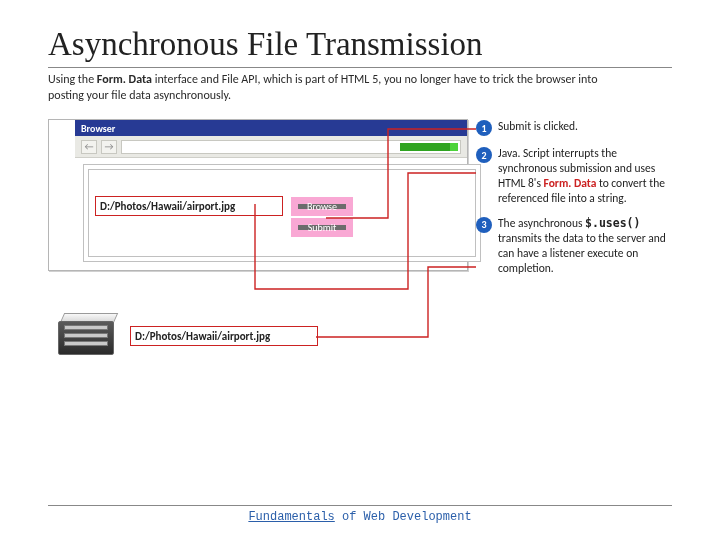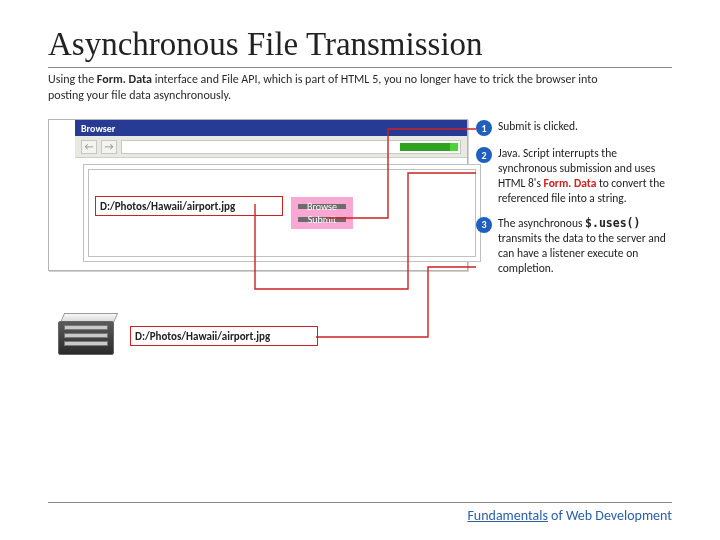--- a/index.html
+++ b/index.html
@@ -20,41 +20,41 @@
   .nav-btn { width: 16px; height: 14px; display: flex; align-items: center; justify-content: center; border: 1px solid #c8c8c1; background: #f3f3ef; font-size: 10px; color: #888; }
   .addr { flex: 1; height: 14px; background: #fff; border: 1px solid #c8c8c1; position: relative; overflow: hidden; }
   .addr-bar { position: absolute; right: 4px; top: 2px; width: 56px; height: 8px; background: #2fa31f; }
   .addr-bar::after { content:""; position:absolute; right:-2px; top:0; width:8px; height:8px; background:#4dd33a; }
   .br-body { position: relative; height: 110px; background: #fff; padding: 8px 10px; }
   .region { position: absolute; left: 8px; top: 6px; width: 398px; height: 98px; border: 1px solid #c0c0c0; background: #fff; }
   .region2 { position: absolute; left: 13px; top: 11px; width: 388px; height: 88px; border: 1px solid #c0c0c0; }
   .file-row { position: absolute; left: 20px; top: 38px; display: flex; align-items: center; gap: 8px; }
   .file-input { width: 188px; height: 20px; border: 1px solid #c22; background: #fff; font-size: 11px; font-weight: 700; color: #222; padding: 2px 4px; display: flex; align-items: center; }
   .gbtn { width: 62px; height: 19px; background: #6c6c6c; color: #fff; font-size: 10px; display: flex; align-items: center; justify-content: center; border: 7px solid #f9a8d4; }
-  .submit-wrap { position: absolute; left: 216px; top: 52px; text-align: center; }
+  .submit-wrap { position: absolute; left: 216px; top: 60px; text-align: center; }
 
   .server-area { position: absolute; left: 10px; top: 194px; display: flex; align-items: center; gap: 10px; }
   .server { width: 62px; height: 46px; position: relative; }
   .srv-top { position: absolute; left: 4px; top: 0; width: 54px; height: 10px; background: linear-gradient(#f8f8f8,#d7d7d7); border: 1px solid #9a9a9a; transform: skewX(-24deg); }
   .srv-front { position: absolute; left: 0; top: 8px; width: 56px; height: 34px; background: linear-gradient(#5a5a5a,#2a2a2a); border: 1px solid #666; border-radius: 2px; }
   .srv-slot { position: absolute; left: 6px; width: 44px; height: 5px; background: #c9c9c9; border: 1px solid #777; }
   .srv-slot.s1 { top: 12px; } .srv-slot.s2 { top: 20px; } .srv-slot.s3 { top: 28px; }
   .file-box { width: 188px; height: 20px; border: 1px solid #c22; background: #fff; font-size: 11px; font-weight: 700; color: #222; padding: 2px 4px; display: flex; align-items: center; }
 
   .callouts { position: absolute; right: -2px; top: 0; width: 198px; font-size: 11.5px; line-height: 1.3; color: #222; }
   .c-item { display: flex; gap: 6px; margin-bottom: 10px; }
   .num { flex: 0 0 16px; width: 16px; height: 16px; border-radius: 50%; background: #1f5fbd; color: #fff; font-size: 10px; font-weight: 700; display: flex; align-items: center; justify-content: center; margin-top: 1px; }
   .c-text .kw-red { color: #c22; font-weight: 700; }
   .c-text .mono { font-family: Consolas, monospace; font-weight: 700; }
 
   svg.lines { position: absolute; left: 0; top: 0; width: 624px; height: 270px; pointer-events: none; }
 
   .footer { position: absolute; left: 48px; right: 48px; bottom: 16px; }
   .footer-rule { border: none; border-top: 1px solid #888; margin-bottom: 4px; }
-  .footer-text { text-align: right; font-size: 14px; color: #2b5faa; }
+  .footer-text { text-align: center; font-size: 12px; color: #2b5faa; font-family: Liberation Mono, monospace; }
   .footer-text .u1 { text-decoration: underline; }
 </style>
 </head>
 <body>
 
 <div class="slide">
   <div class="title">Asynchronous File Transmission</div>
   <hr class="rule">
 
   <div class="body">

